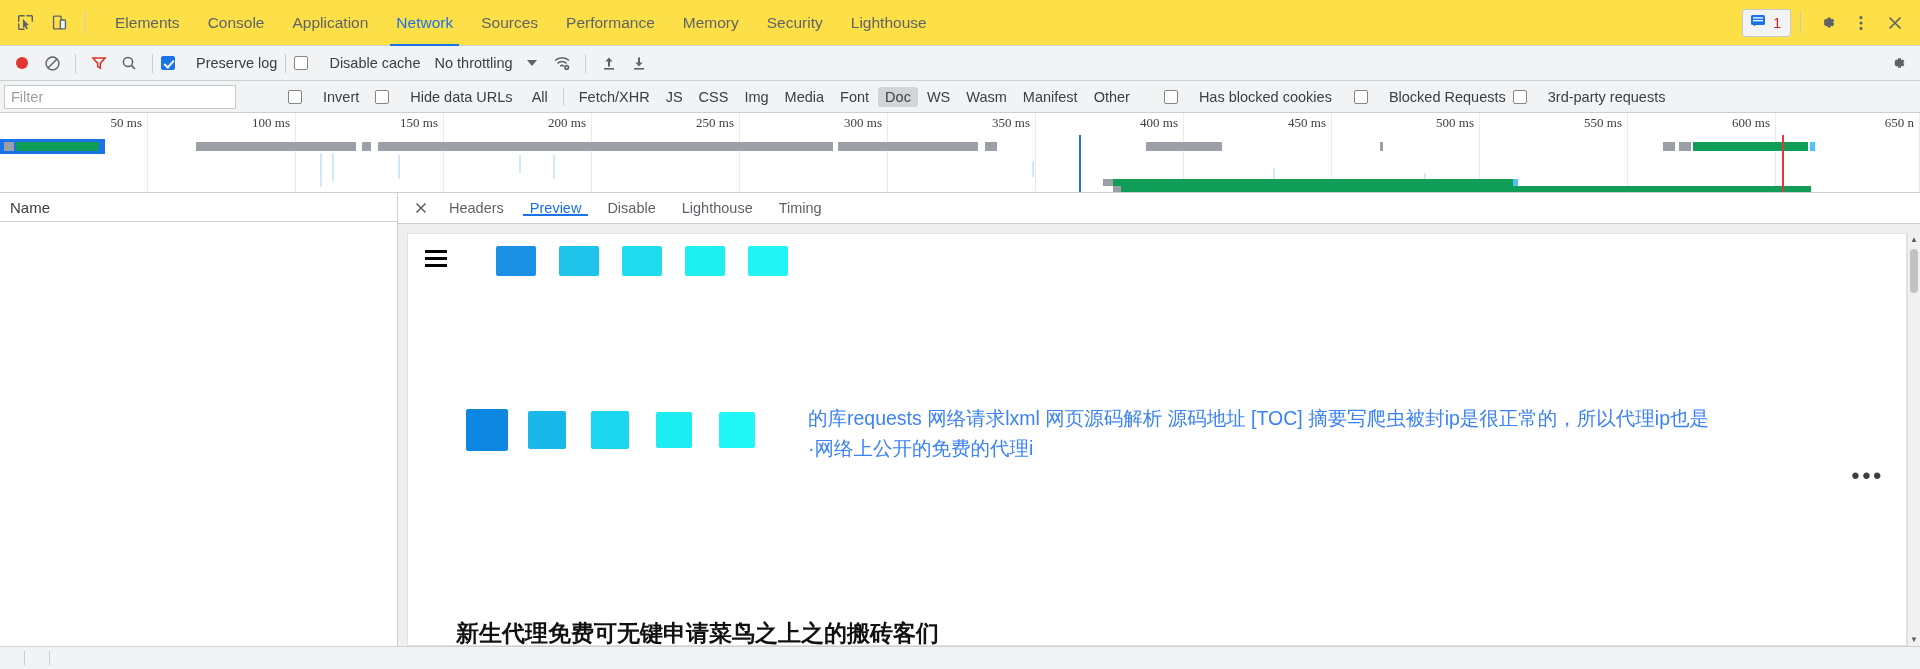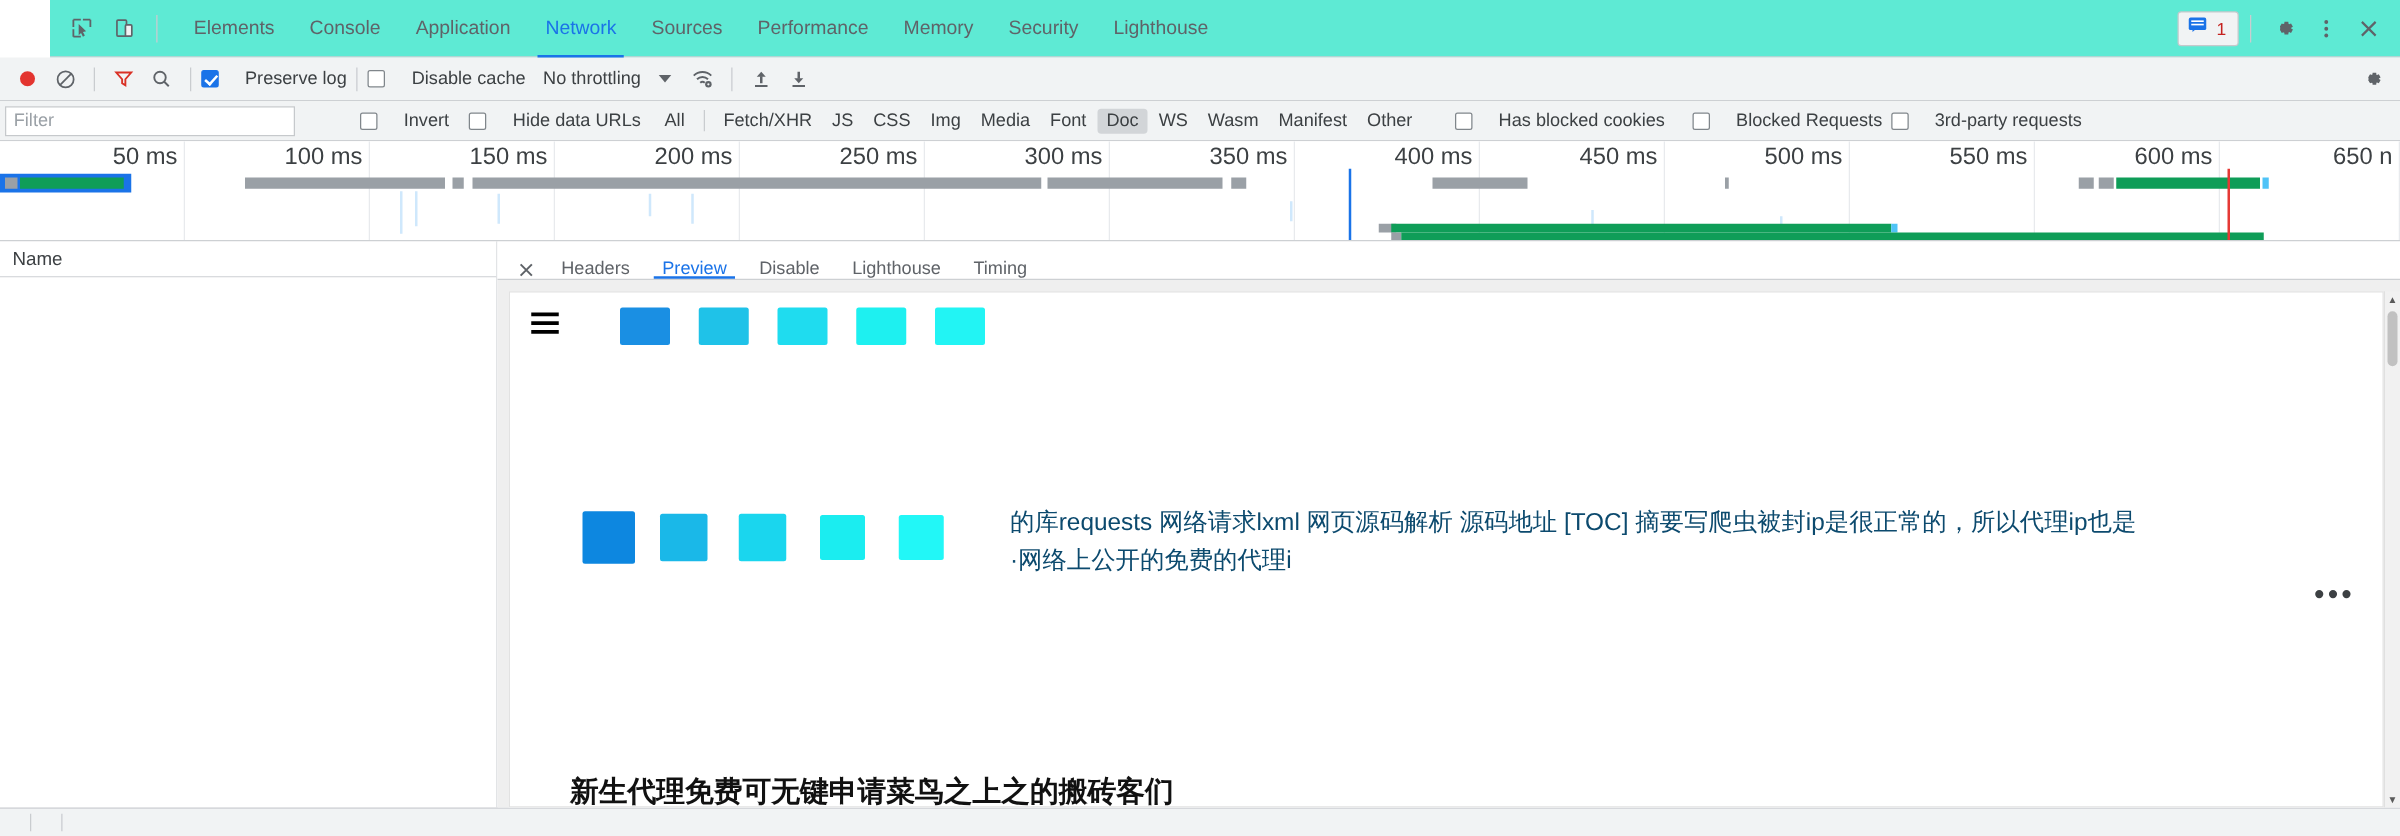--- a/index.html
+++ b/index.html
@@ -14,26 +14,25 @@
   .devtools {
     width: 1920px; height: 669px;
     display: flex; flex-direction: column;
     background: #ffffff;
   }
 
   
   .tabbar {
     height: 46px;
     min-height: 46px;
-    background: #5eead4;
+    background: #fde047;
     border-bottom: 1px solid #cdd0d3;
     display: flex;
     align-items: center;
     padding: 0 8px;
-    margin-left: 40px;
   }
   .tb-icon {
     width: 34px; height: 34px;
     display: flex; align-items: center; justify-content: center;
     color: #5f6368;
     cursor: pointer;
   }
   .tb-sep {
     width: 1px; height: 22px; background: #c9cccf; margin: 0 9px;
   }
@@ -146,23 +145,24 @@
     overflow: hidden;
   }
   .ruler { position: absolute; inset: 0; }
   .tickline {
     position: absolute; top: 0; bottom: 0; width: 1px; background: #e8eaed;
   }
   .ticklabel {
     position: absolute; top: 2px;
     transform: translateX(-100%);
     padding-right: 5px;
-    font-size: 19px;
+    font-size: 13px;
     color: #3c4043;
     white-space: nowrap;
+    font-family: Liberation Serif, serif;
   }
   .ovbar { position: absolute; height: 9px; }
   .ovseg { position: absolute; top: 0; height: 9px; }
   .vline { position: absolute; top: 22px; bottom: 0; width: 2px; }
   .ovleft-frame {
     position: absolute; left: 0; top: 26px;
     height: 15px; background: #1a73e8;
   }
   .lowbar { position: absolute; height: 4px; background: #b9def8; }
 
@@ -200,21 +200,21 @@
     display: flex; flex-direction: column; justify-content: center;
     gap: 1.6px; padding: 0 2px;
     flex: 0 0 auto;
   }
   .doc-icon i { display: block; height: 1.4px; background: #1a73e8; }
   .reqfill { flex: 1; background: #fff; }
 
   .detailpane { flex: 1; display: flex; flex-direction: column; min-width: 0; background: #fff; }
   .dtabs {
     height: 31px; min-height: 31px;
-    display: flex; align-items: flex-end;
+    display: flex; align-items: center;
     border-bottom: 1px solid #cdd0d3;
     background: #fff;
     padding-left: 8px;
   }
   .closex {
     width: 30px;
     display: flex; align-items: center; justify-content: center;
     color: #5f6368; cursor: pointer;
   }
   .dtab {
@@ -248,21 +248,21 @@
   .hamburger {
     position: absolute; left: 17px; top: 16px;
     width: 22px; display: flex; flex-direction: column; gap: 4px;
   }
   .hamburger i { display: block; height: 3px; background: #000; }
   .sq { position: absolute; border-radius: 2px; }
   .blurb {
     position: absolute;
     font-size: 19.5px;
     line-height: 1.52;
-    color: #0c4a6e;
+    color: #3b82f6;
     white-space: pre-wrap;
   }
   .dots3 {
     position: absolute;
     color: #3c4043; font-size: 24px; letter-spacing: 2.5px;
   }
   .bottomline {
     position: absolute;
     font-size: 23px; font-weight: bold; color: #111;
     white-space: nowrap;

